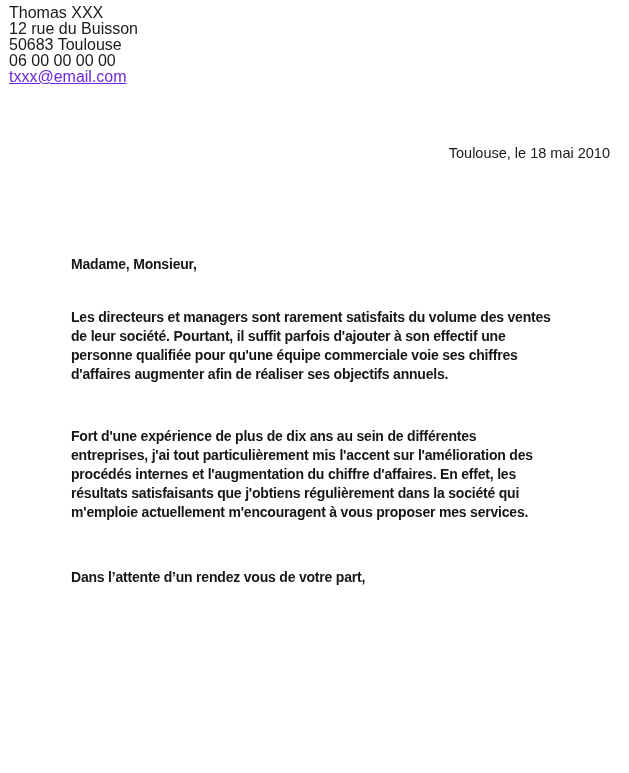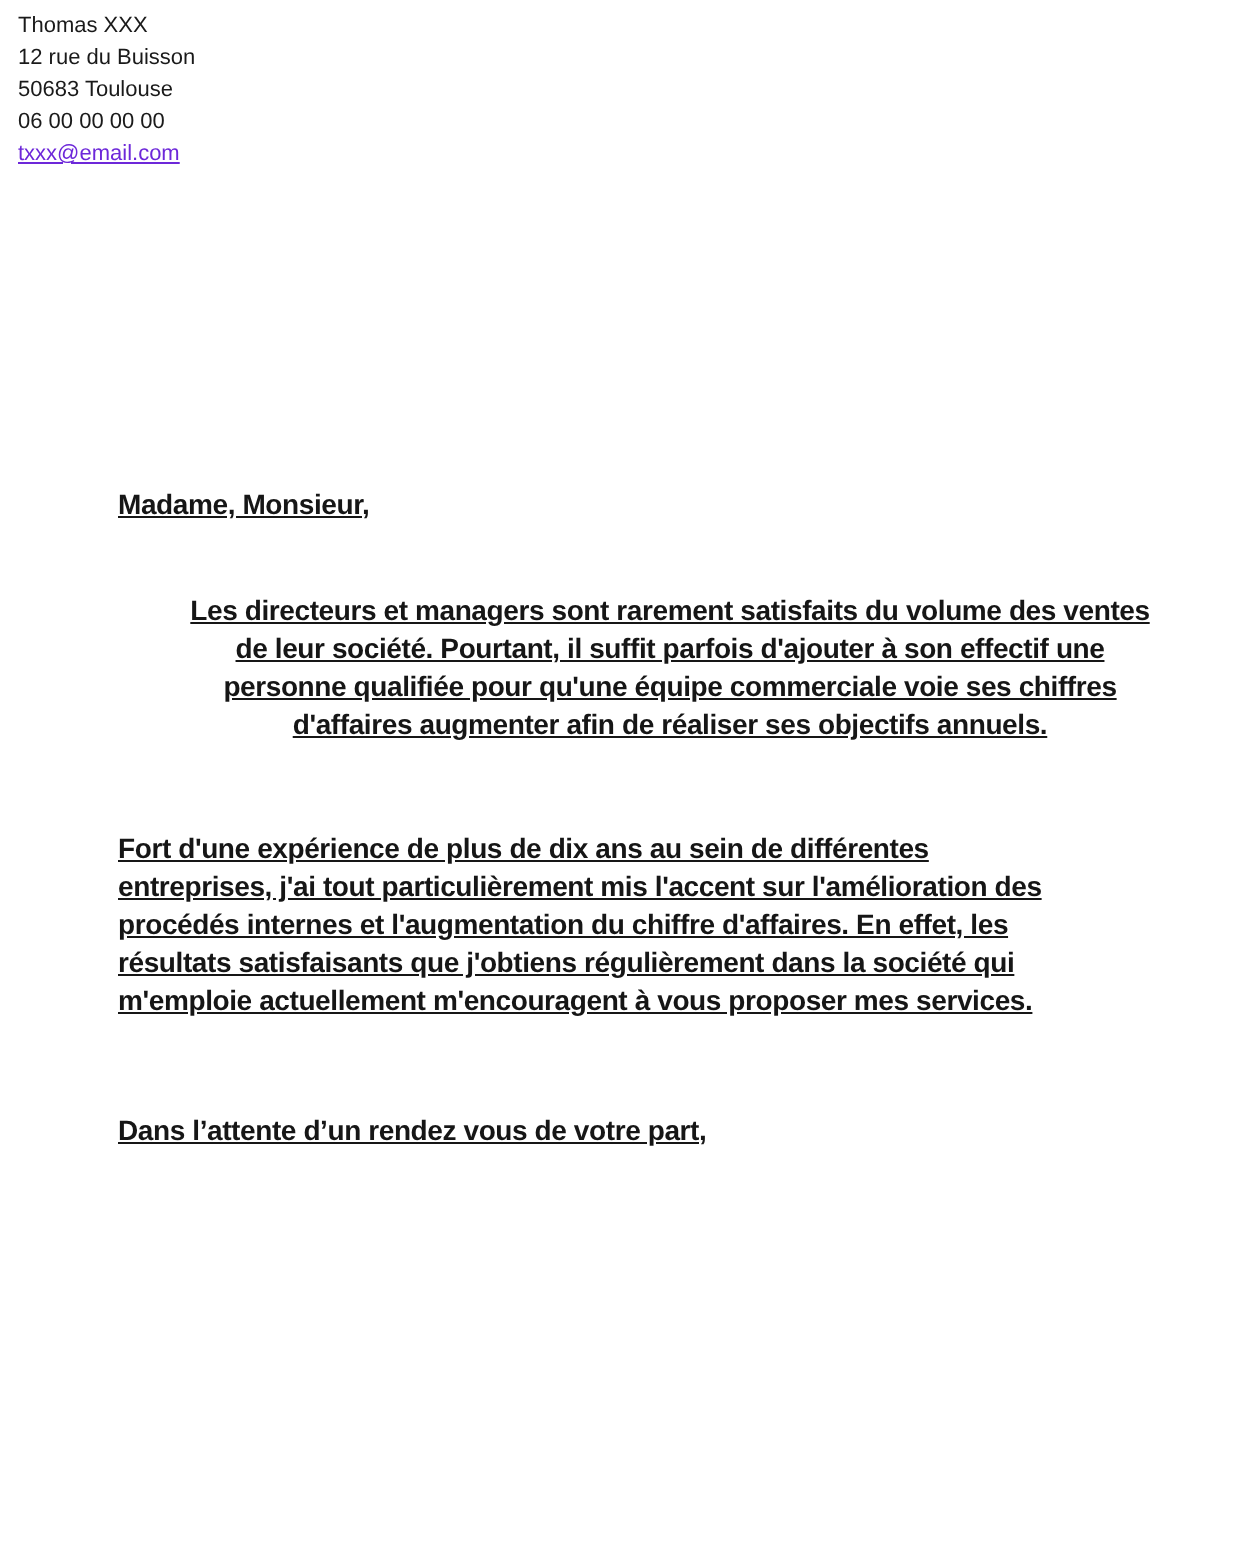--- a/index.html
+++ b/index.html
@@ -14,21 +14,21 @@
     background: #ffffff;
     color: #1a1a1a;
     font-family: "Liberation Sans", sans-serif;
     overflow: hidden;
   }
   
   .sender {
     position: absolute;
     left: 9px;
     top: 5px;
-    font-size: 11px;
+    font-size: 16px;
     line-height: 16px;
     font-weight: 400;
     color: #1a1a1a;
   }
   .sender .email-link {
     color: #6d28d9;
     text-decoration: underline;
     cursor: pointer;
   }
   
@@ -44,47 +44,47 @@
   }
   
   .letter-body {
     position: absolute;
     left: 55px;
     top: 239px;
     width: 560px;
     color: #161616;
   }
   .letter-body p {
-    margin: 4px;
+    margin: 16px;
     font-size: 14px;
     line-height: 19px;
     font-weight: 700;
     letter-spacing: -0.2px;
     white-space: pre; 
-    text-decoration: underline;
   }
   .salutation   { margin-bottom: 34px !important; }
-  .paragraph-1  { margin-bottom: 43px !important; text-align: center; }
+  .paragraph-1  { margin-bottom: 43px !important; }
   .paragraph-2  { margin-bottom: 46px !important; }
   .paragraph-3  { margin-bottom: 50px !important; }
   .closing-request { margin-bottom: 54px !important; }
 </style>
 </head>
 <body>
 
 <div class="page">
 
   <header class="sender">
     <div>Thomas XXX</div>
     <div>12 rue du Buisson</div>
     <div>50683 Toulouse</div>
     <div>06 00 00 00 00</div>
     <div><a class="email-link">txxx@email.com</a></div>
   </header>
 
+  <div class="dateline">Toulouse, le 18 mai 2010</div>
 
   <main class="letter-body">
     <p class="salutation">Madame, Monsieur,</p>
     <p class="paragraph-1">Les directeurs et managers sont rarement satisfaits du volume des ventes
 de leur société. Pourtant, il suffit parfois d'ajouter à son effectif une
 personne qualifiée pour qu'une équipe commerciale voie ses chiffres
 d'affaires augmenter afin de réaliser ses objectifs annuels.</p>
     <p class="paragraph-2">Fort d'une expérience de plus de dix ans au sein de différentes
 entreprises, j'ai tout particulièrement mis l'accent sur l'amélioration des
 procédés internes et l'augmentation du chiffre d'affaires. En effet, les

